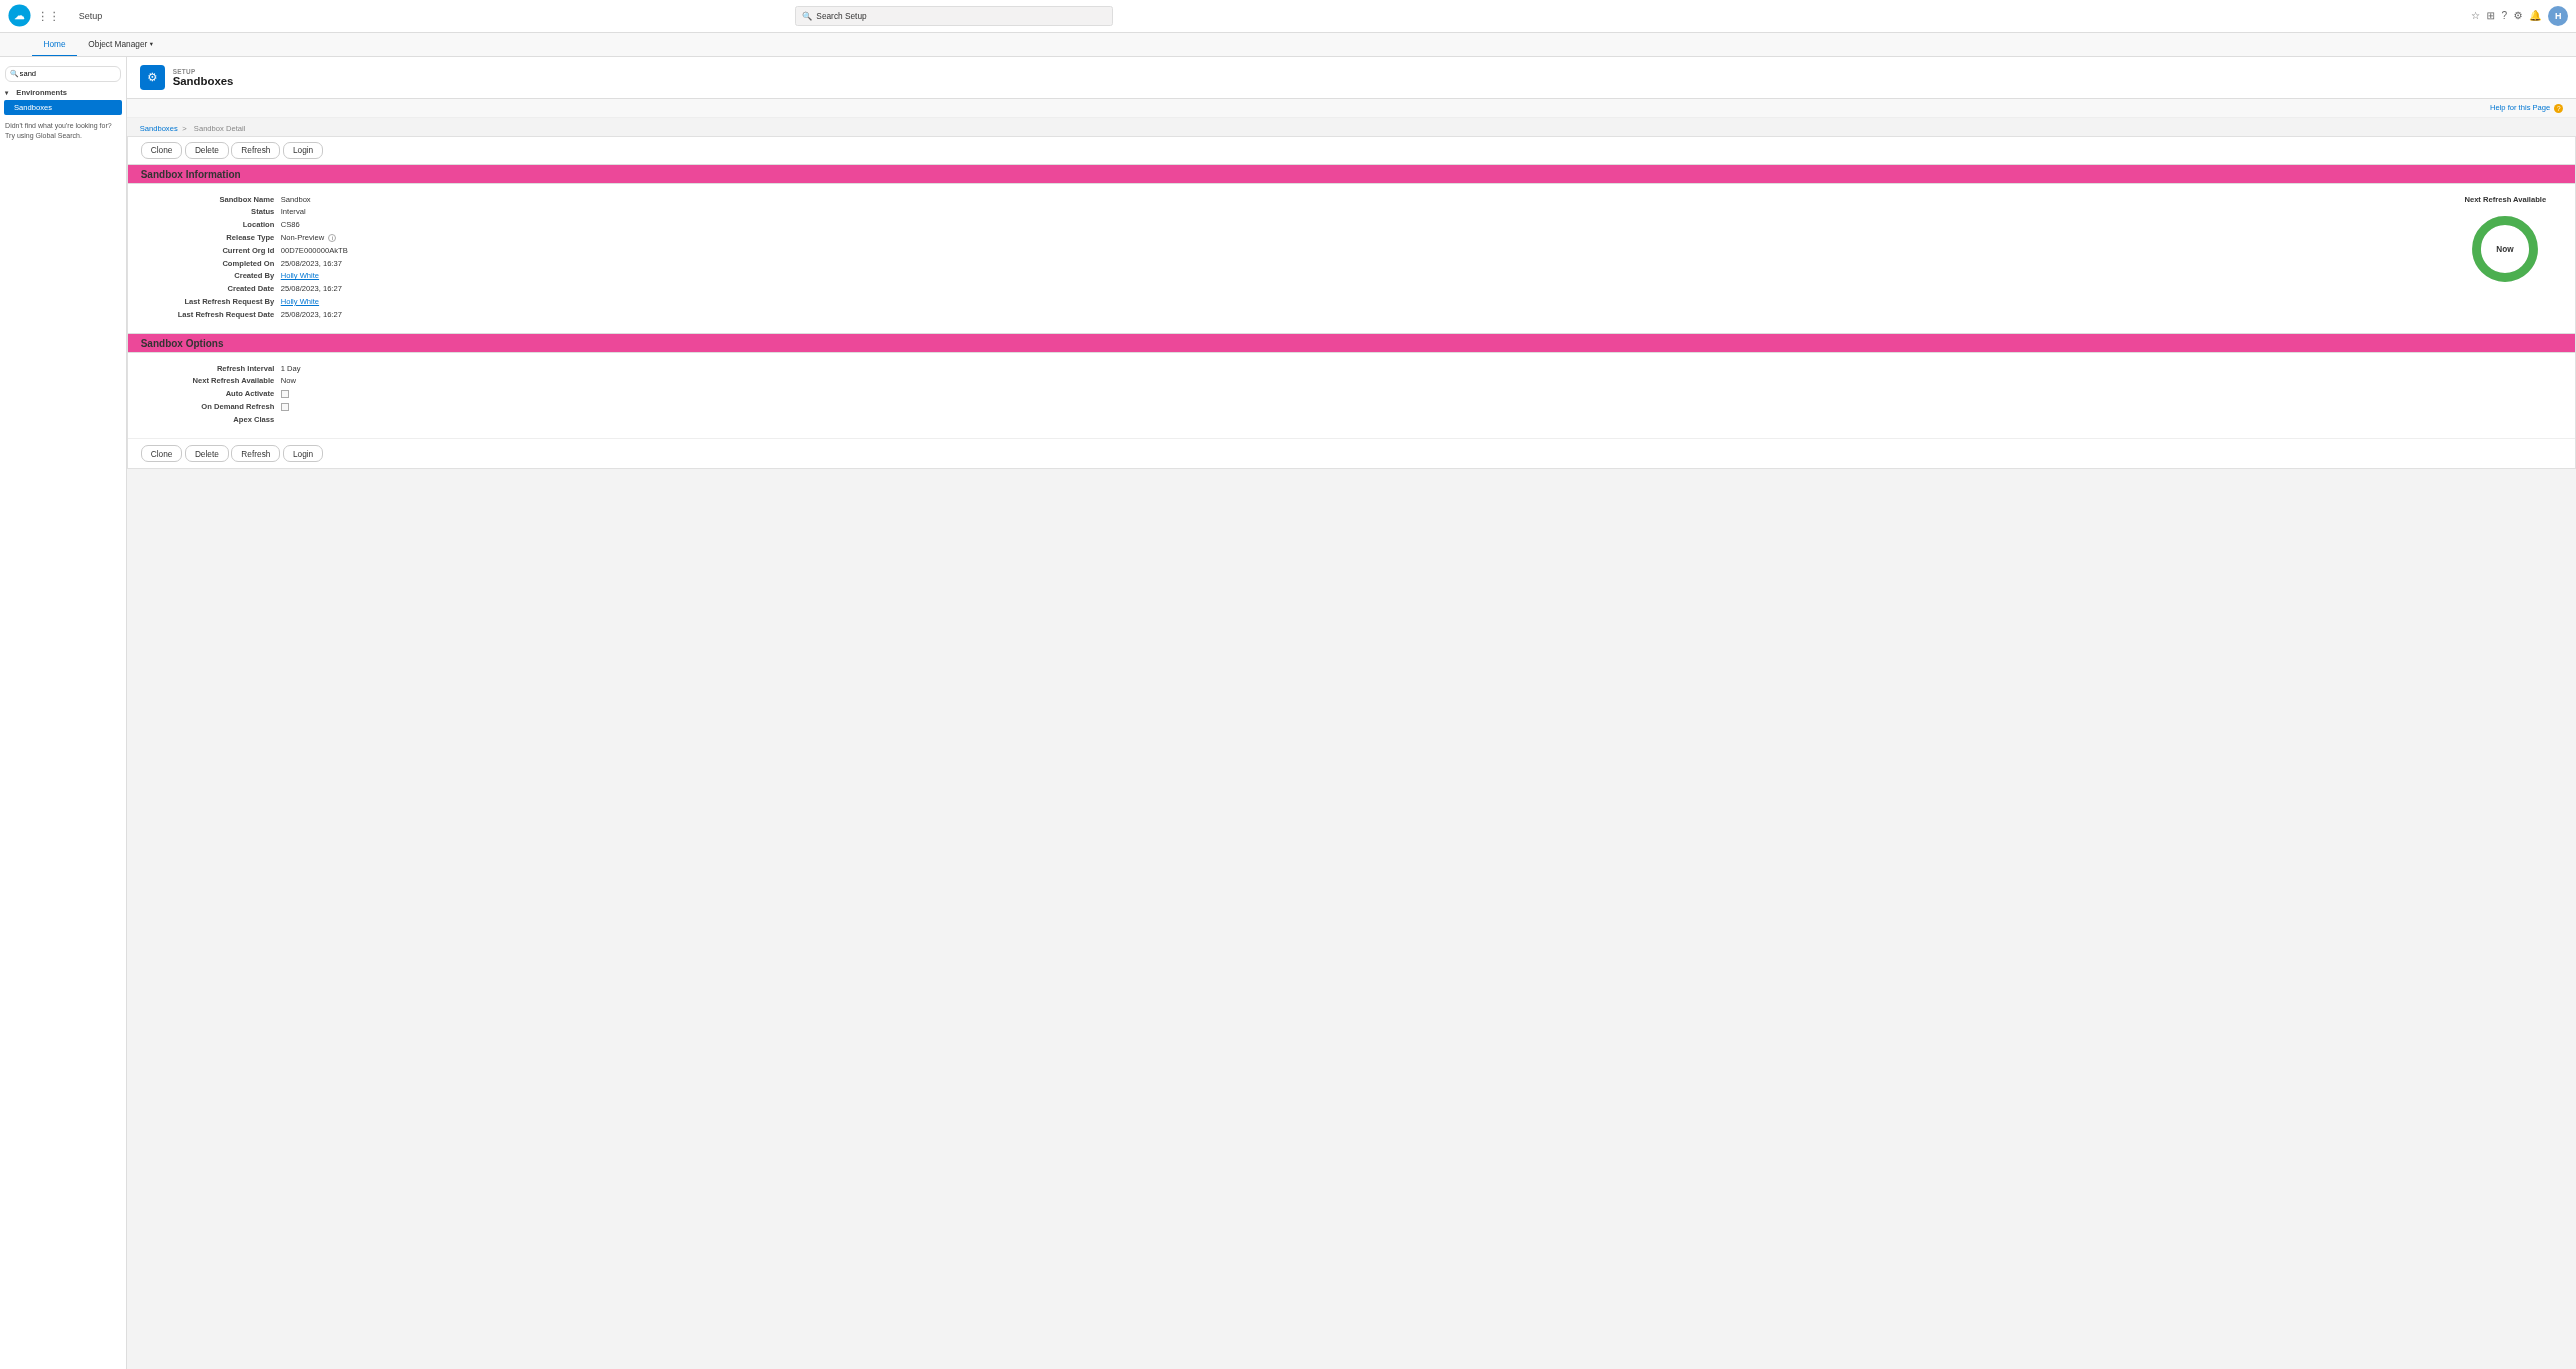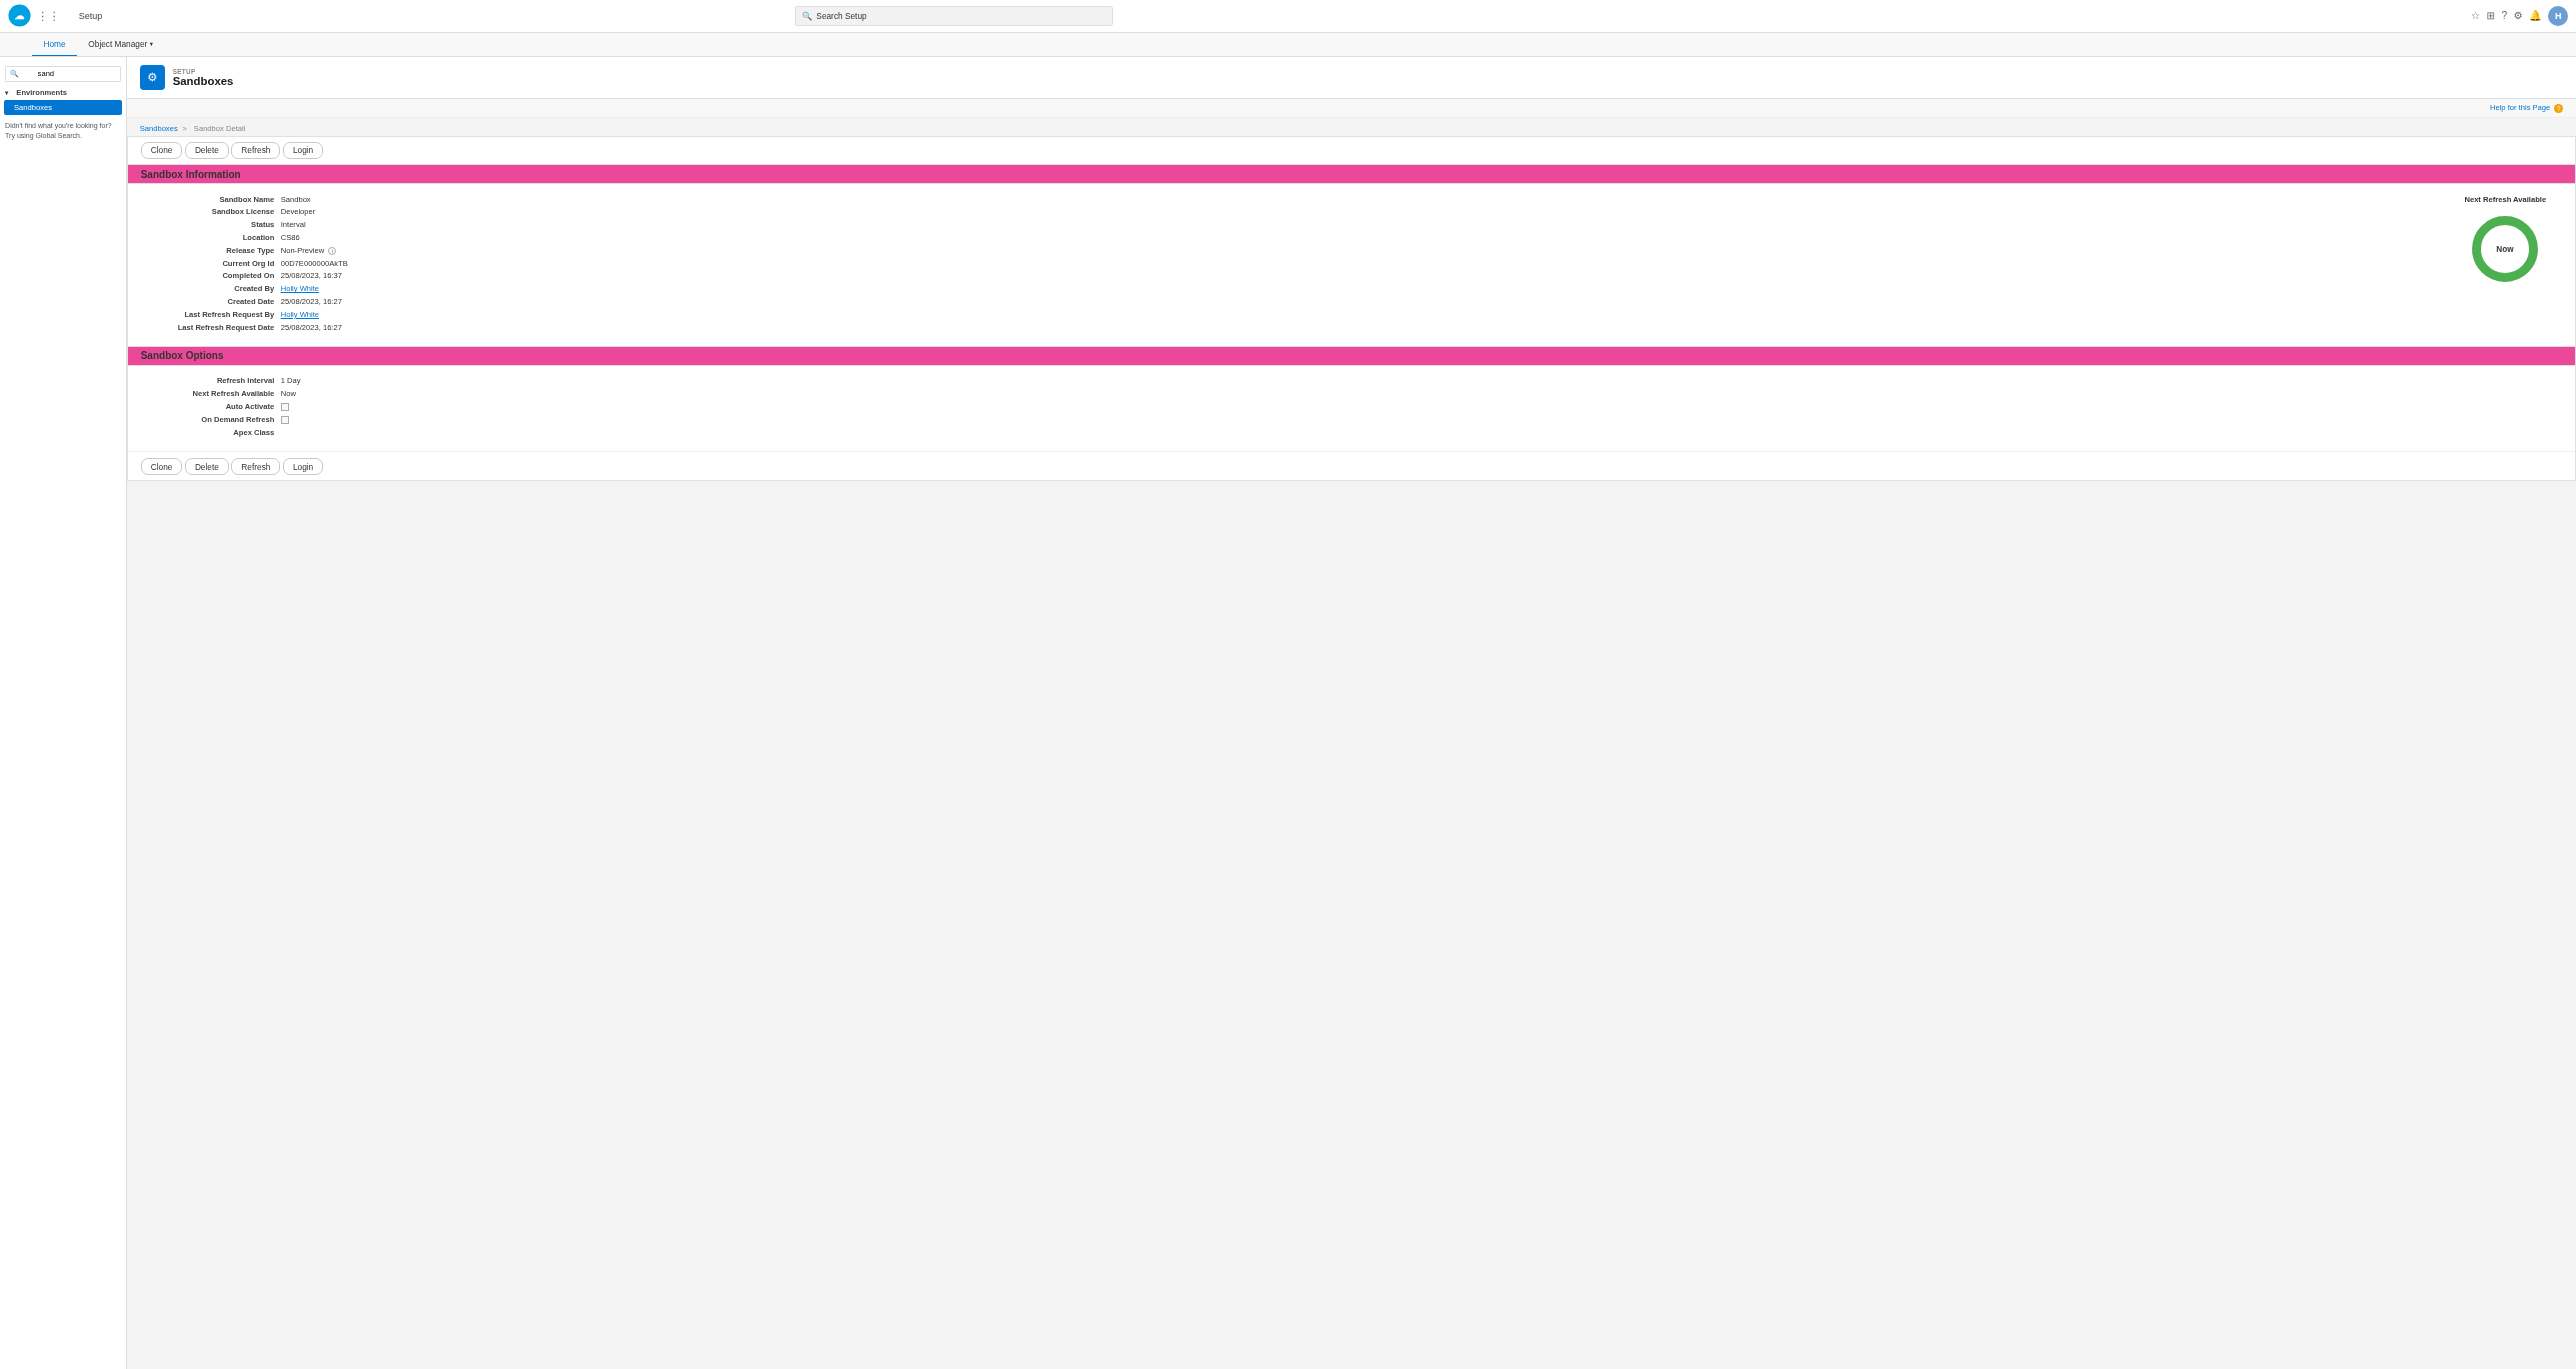--- a/index.html
+++ b/index.html
@@ -134,23 +134,23 @@
       background: #fff;
       border-right: 0.6px solid #ddd;
       overflow-y: auto;
       padding: 5.1px 0;
     }
     .sidebar-search {
       display: flex;
       align-items: center;
       margin: 3.8px 5.1px;
       border: 0.6px solid #ddd;
-      border-radius: 1px;
+      border-radius: 6px;
       padding: 2.5px 3.8px;
-      gap: 19px;
+      gap: 1px;
       background: #fff;
     }
     .sidebar-search input {
       border: none;
       outline: none;
       font-size: 7.6px;
       width: 100%;
     }
     .sidebar-section {
       margin-top: 3.8px;
@@ -501,24 +501,20 @@
         <div class="section-header">Sandbox Information</div>
         <div class="section-body">
 
           <div class="field-grid">
 
             <div class="field-row">
               <span class="field-label">Sandbox Name</span>
               <span class="field-value">Sandbox</span>
             </div>
             <div class="field-row">
-              <span class="field-label">Sandbox License</span>
-              <span class="field-value">Developer</span>
-            </div>
-            <div class="field-row">
               <span class="field-label">Status</span>
               <span class="field-value">Interval</span>
             </div>
             <div class="field-row">
               <span class="field-label">Location</span>
               <span class="field-value">CS86</span>
             </div>
             <div class="field-row">
               <span class="field-label">Release Type</span>
               <span class="field-value">

